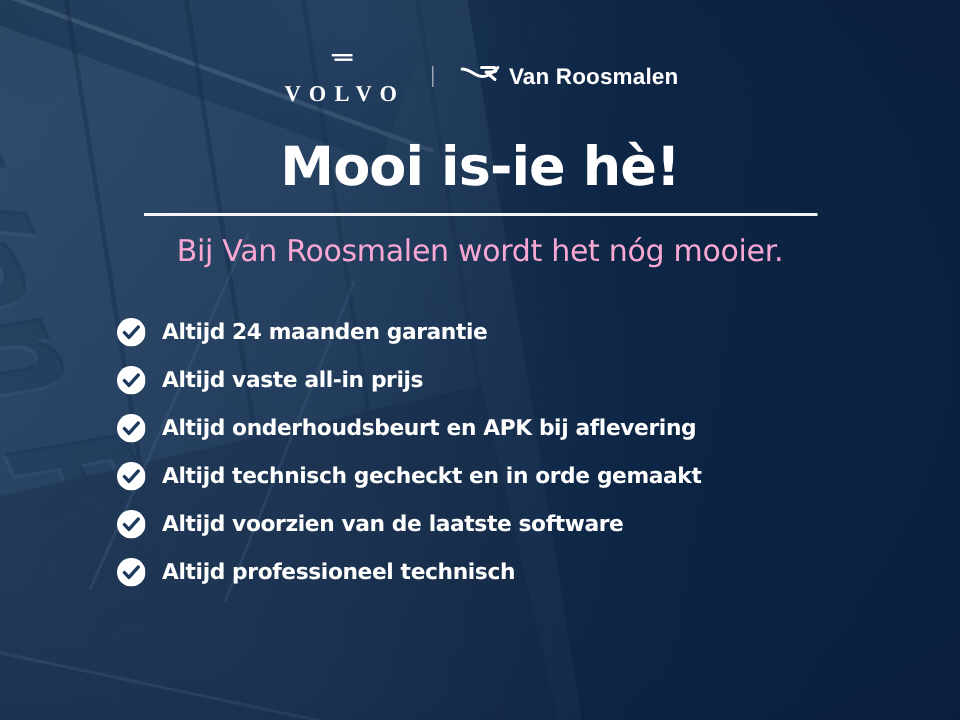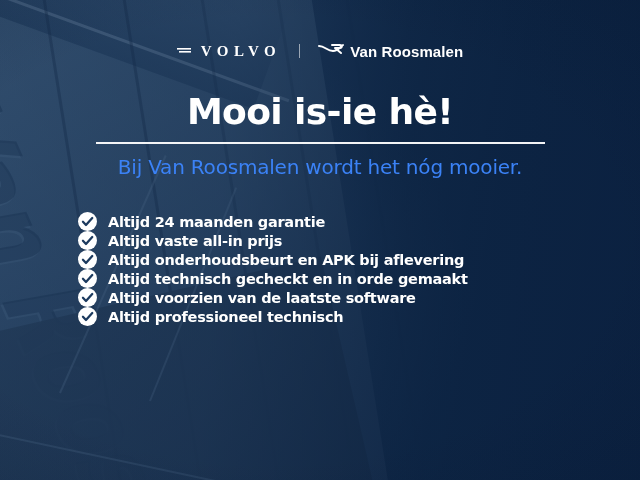--- a/index.html
+++ b/index.html
@@ -136,20 +136,21 @@
     height: 26px;
     display: flex;
     align-items: center;
     justify-content: center;
     gap: 0;
   }
   .volvo-lockup {
     display: flex;
     align-items: center;
     gap: 6px;
+    flex-direction: column;
   }
   .volvo-word {
     font-family: "Liberation Serif", serif;
     font-size: 15px;
     font-weight: 700;
     letter-spacing: 5.5px;
     color: #ffffff;
     padding-left: 2px;
   }
   .logo-sep {
@@ -199,31 +200,32 @@
 
   .subhead {
     position: absolute;
     top: 155px;
     left: 0;
     width: 640px;
     text-align: center;
     font-family: "DejaVu Sans", sans-serif;
     font-size: 20px;
     font-weight: 400;
-    color: #3b82f6;
+    color: #f9a8d4;
     letter-spacing: -0.2px;
   }
 
   
   .benefits {
     position: absolute;
     top: 212px;
     left: 78px;
     display: flex;
     flex-direction: column;
+    gap: 13px;
   }
   .benefit-row {
     display: flex;
     align-items: center;
     gap: 11px;
     height: 19px;
   }
   .check-icon {
     flex: 0 0 auto;
     width: 19px;

